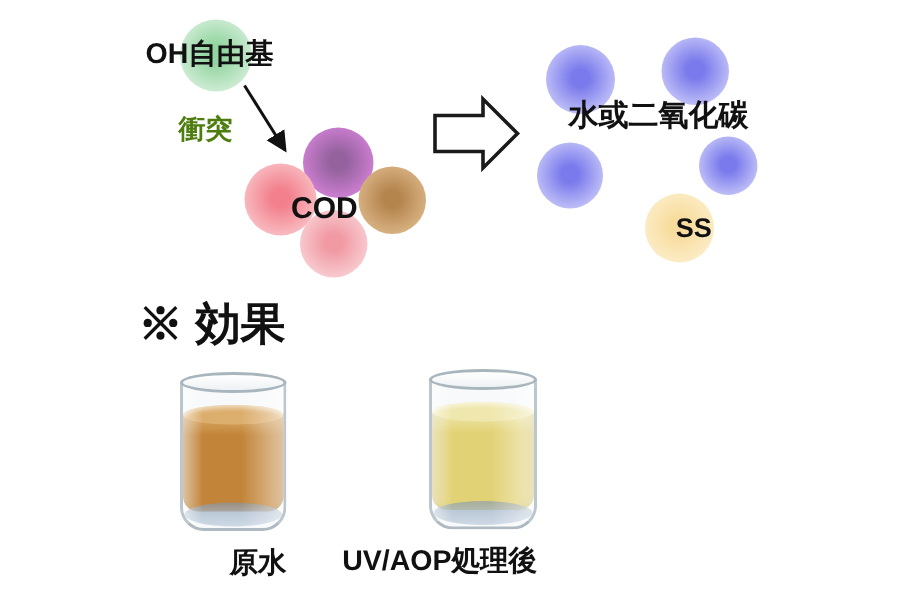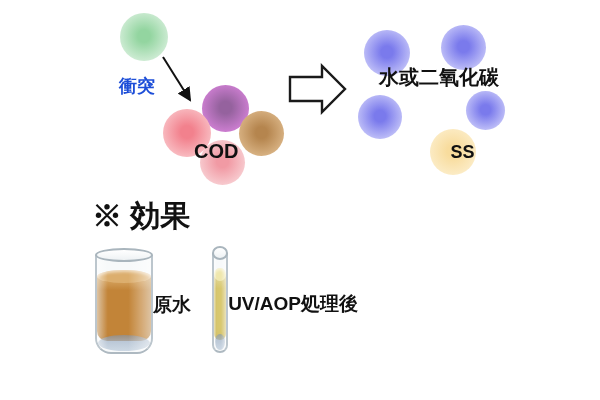--- a/index.html
+++ b/index.html
@@ -15,21 +15,21 @@
   .lbl {
     position:absolute; font-weight:bold; color:#111; white-space:nowrap;
     line-height:1.1;
   }
   .lbl-19 { font-size:19px; }
   .lbl-20 { font-size:20px; }
   .lbl-18 { font-size:18px; }
   .heading { font-size:30px; font-weight:bold; color:#111; }
 
   
-  .glass-col { position:absolute; display:flex; flex-direction:row; align-items:center; }
+  .glass-col { position:absolute; display:flex; flex-direction:column; align-items:flex-end; }
   .glass { position:relative; }
   .glass .body {
     position:absolute; left:0; right:0; top:7px; bottom:0;
     border-left:2px solid #bcc6cd; border-right:2px solid #bcc6cd;
     border-bottom:2px solid #aeb9c1; border-radius:0 0 16px 16px;
     background:#f7f9fa; overflow:hidden;
   }
   .glass .liquid {
     position:absolute; left:0; right:0; top:21px; bottom:11px;
     background: linear-gradient(to bottom, var(--surface) 0%, var(--liquid) 22%, var(--liquid) 100%);
@@ -58,37 +58,38 @@
     box-sizing:border-box; z-index:3;
   }
   .glass-label { margin-top:8px; font-size:19px; font-weight:bold; color:#111; white-space:nowrap; }
 </style>
 </head>
 <body>
 
 <div class="canvas">
 
   <div class="circle" style="left: 120px; top: 13px; width: 48px; height: 48px; --cc: #93d5a0; --ce: #e6f5e9;"></div>
+  <div class="lbl lbl-19" style="left:97px; top:27px; z-index:2;">OH自由基</div>
 
-  <div class="lbl lbl-18" style="left: 119px; top: 77px; color: #1d4ed8;">衝突</div>
+  <div class="lbl lbl-18" style="left: 119px; top: 77px; color: #4d7c0f;">衝突</div>
 
   <svg class="abs" style="left:155px; top:48px;" width="45" height="62">
     <defs>
       <marker id="ah" markerWidth="8" markerHeight="8" refX="6" refY="3.5" orient="auto">
         <path d="M0,0 L7,3.5 L0,7 Z" fill="#111"></path>
       </marker>
     </defs>
     <line x1="8" y1="9" x2="35" y2="52" stroke="#111" stroke-width="2" marker-end="url(#ah)"></line>
   </svg>
 
   <div class="circle" style="left: 202px; top: 85px; width: 47px; height: 47px; --cc: #95629e; --ce: #e48ae6;"></div>
   <div class="circle" style="left: 200px; top: 140px; width: 45px; height: 45px; --cc: #f19aa4; --ce: #fadfe1;"></div>
   <div class="circle" style="left: 163px; top: 109px; width: 48px; height: 48px; --cc: #f2818d; --ce: #fbd3d6;"></div>
   <div class="circle" style="left: 239px; top: 111px; width: 45px; height: 45px; --cc: #b5854e; --ce: #e6c498;"></div>
-  <div class="lbl lbl-20" style="left:194px; top:140px; z-index:2;">COD</div>
+  <div class="lbl lbl-20" style="left:194px; top:128px; z-index:2;">COD</div>
 
   <svg class="abs" style="left:287px; top:63px;" width="62" height="54">
     <polygon points="3,14 35,14 35,3 58,26 35,49 35,38 3,38" fill="#ffffff" stroke="#1a1a1a" stroke-width="2.4" stroke-linejoin="miter"></polygon>
   </svg>
 
   <div class="circle" style="left: 364px; top: 30px; width: 46px; height: 46px; --cc: #7a7aec; --ce: #dadafc;"></div>
   <div class="circle" style="left: 441px; top: 25px; width: 45px; height: 45px; --cc: #7a7aec; --ce: #dadafc;"></div>
   <div class="circle" style="left: 358px; top: 95px; width: 44px; height: 44px; --cc: #7a7aec; --ce: #dadafc;"></div>
   <div class="circle" style="left: 466px; top: 91px; width: 39px; height: 39px; --cc: #7a7aec; --ce: #dadafc;"></div>
   <div class="lbl lbl-20" style="left:379px; top:66px; z-index:2;">水或二氧化碳</div>

